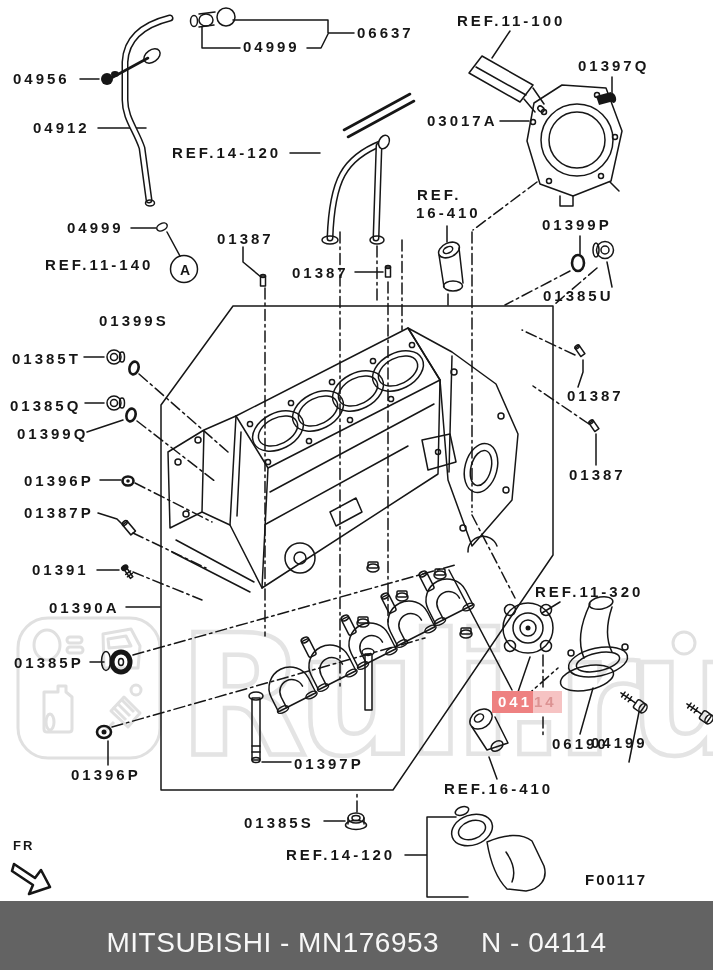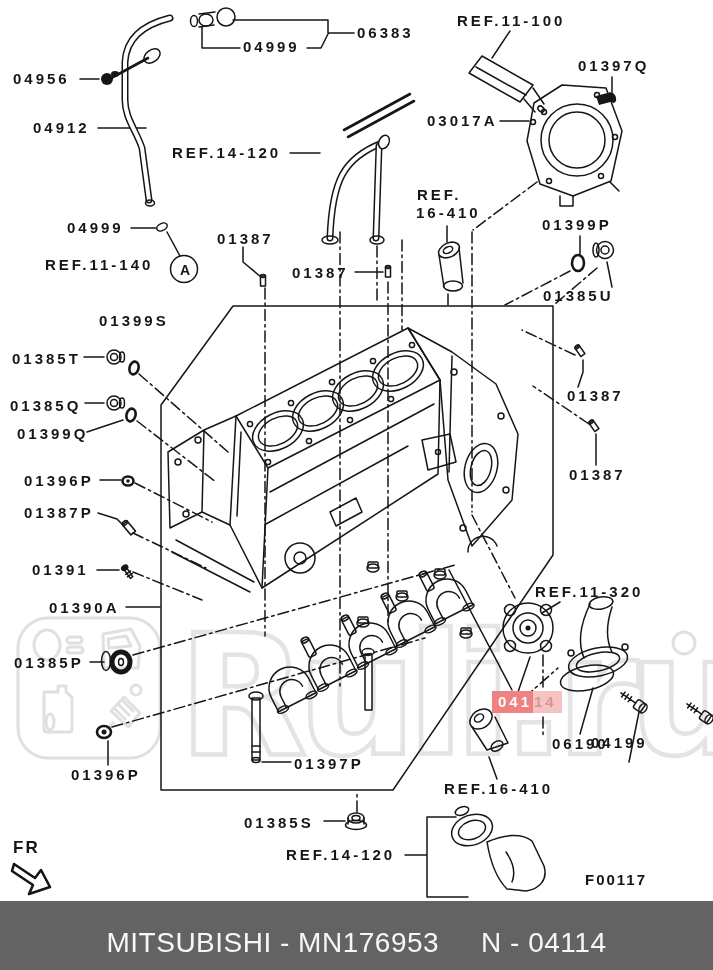--- a/index.html
+++ b/index.html
@@ -15,21 +15,21 @@
   #art .tube{stroke-width:7;}
   #art .tubein{stroke:#fff;stroke-width:4;}
   #art .wfill{fill:#fff;}
   #wm path,#wm ellipse,#wm circle,#wm rect{fill:none;stroke:#e0e0e0;stroke-width:3;stroke-linejoin:round;}
   #wm text{fill:none;stroke:#e4e4e4;stroke-width:4.5;font-weight:bold;
            font-family:"DejaVu Sans",sans-serif;font-size:168px;letter-spacing:-10px;}
   
   .lbl{position:absolute;font-weight:700;font-size:15px;letter-spacing:3px;
        color:#161616;white-space:nowrap;line-height:1.1;}
   .lbl.small{font-size:15px;letter-spacing:2px;}
-  .lbl.fr{font-size:17px;letter-spacing:2px;}
+  .lbl.fr{font-size:13px;letter-spacing:2px;}
   .amark{position:absolute;left:177px;top:262px;width:16px;text-align:center;
          font-weight:700;font-size:14px;letter-spacing:0;color:#161616;}
   
   .hl{position:absolute;left:492px;top:691px;height:22px;display:flex;
       font-weight:700;font-size:15px;letter-spacing:3px;line-height:22px;}
   .hl .strong{background:#ee8181;color:#fff;padding:0 1px 0 6px;}
   .hl .faint{background:#f6c3c3;color:#dc9292;padding:0 5px 0 1px;}
   
   .footer{position:absolute;left:0;top:901px;width:713px;height:84px;background:#636363;
           display:flex;align-items:center;justify-content:center;gap:42px;
@@ -325,21 +325,21 @@
       <ellipse cx="481" cy="719" rx="12" ry="9" transform="rotate(-35 481 719)"></ellipse>
       <path d="M472,727 L487,750 L508,743 L495,717"></path>
       <ellipse cx="497" cy="746" rx="6.5" ry="4.5" transform="rotate(-35 497 746)"></ellipse>
       <ellipse cx="479" cy="718" rx="5" ry="3.5" transform="rotate(-35 479 718)"></ellipse>
     </g>
 
     <path class="th" d="M14,864 L35,878 L41,870 L50,887 L29,894 L33,885 L12,871 Z"></path>
   </g>
 </svg>
 
-  <div class="lbl" style="left:357px;top:25px">06383</div>
+  <div class="lbl" style="left:357px;top:25px">06637</div>
   <div class="lbl" style="left:243px;top:39px">04999</div>
   <div class="lbl" style="left:13px;top:71px">04956</div>
   <div class="lbl" style="left:33px;top:120px">04912</div>
   <div class="lbl" style="left:172px;top:145px">REF.14-120</div>
   <div class="lbl" style="left:457px;top:13px">REF.11-100</div>
   <div class="lbl" style="left:578px;top:58px">01397Q</div>
   <div class="lbl" style="left:427px;top:113px">03017A</div>
   <div class="lbl" style="left:417px;top:187px">REF.</div>
   <div class="lbl" style="left:416px;top:205px">16-410</div>
   <div class="lbl" style="left:542px;top:217px">01399P</div>

